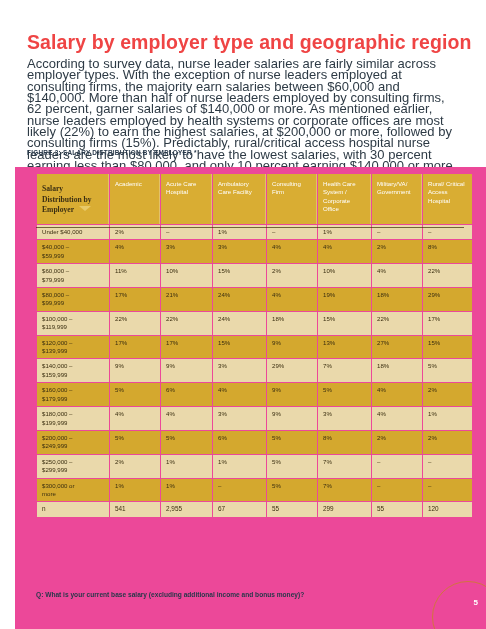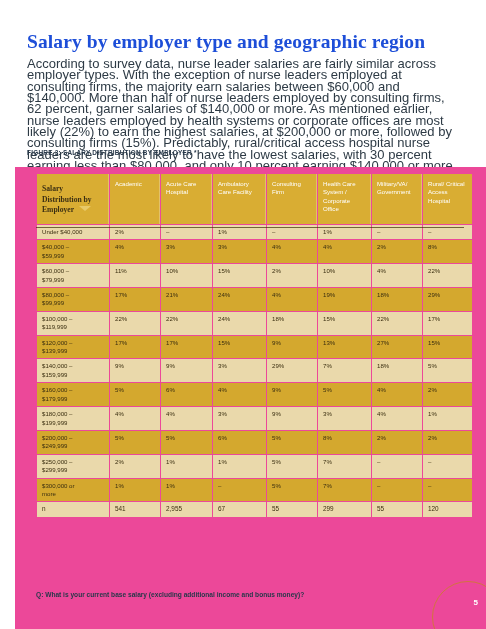--- a/index.html
+++ b/index.html
@@ -21,24 +21,24 @@
     left: 0; top: 0;
     width: 486px;
     height: 167px;
     background: #ffffff;
   }
 
   .page-title {
     position: absolute;
     left: 27px;
     top: 18px;
-    font-family: Liberation Serif, serif;
+    font-family: Liberation Sans, sans-serif;
     font-size: 19.5px;
     letter-spacing: 0.1px;
-    color: #1d4ed8;
+    color: #ef4444;
     white-space: nowrap;
   }
 
   .intro-paragraph {
     position: absolute;
     left: 27px;
     top: 45px;
     width: 434px;
     font-size: 13px;
     line-height: 11.35px;

